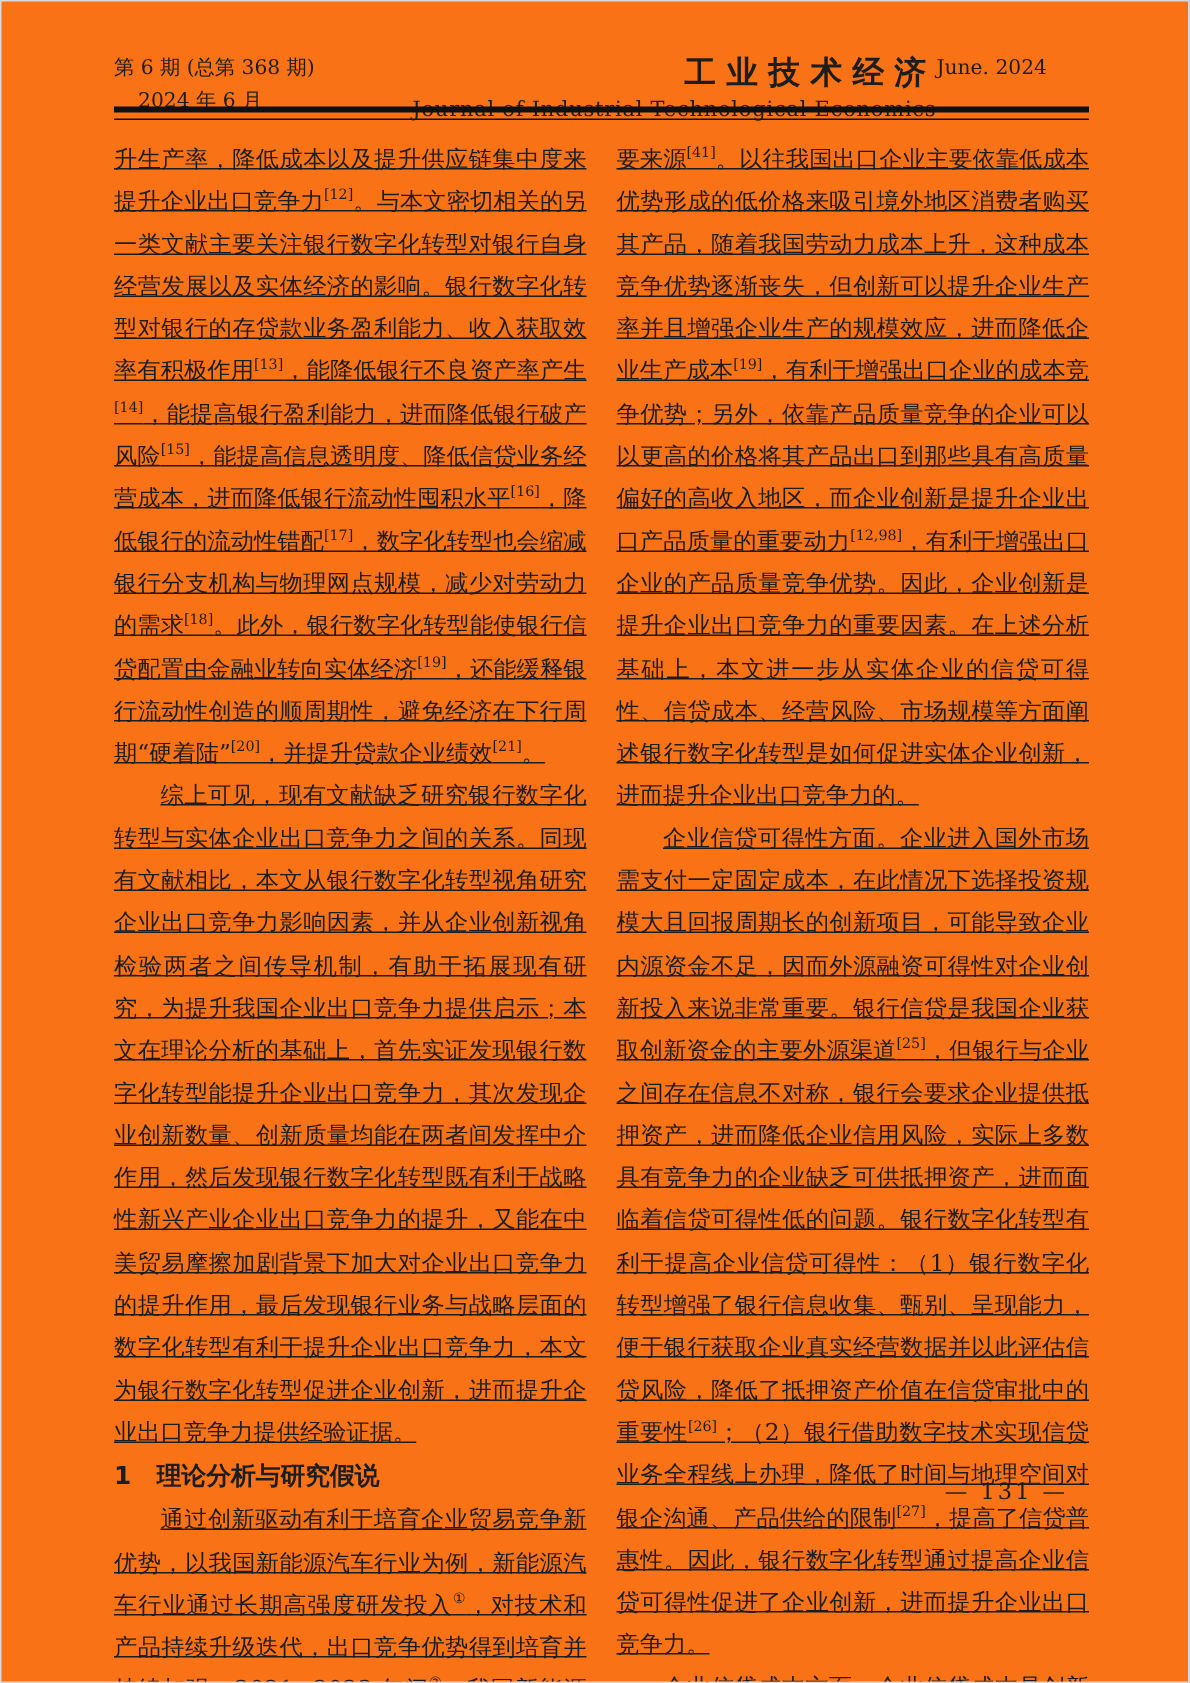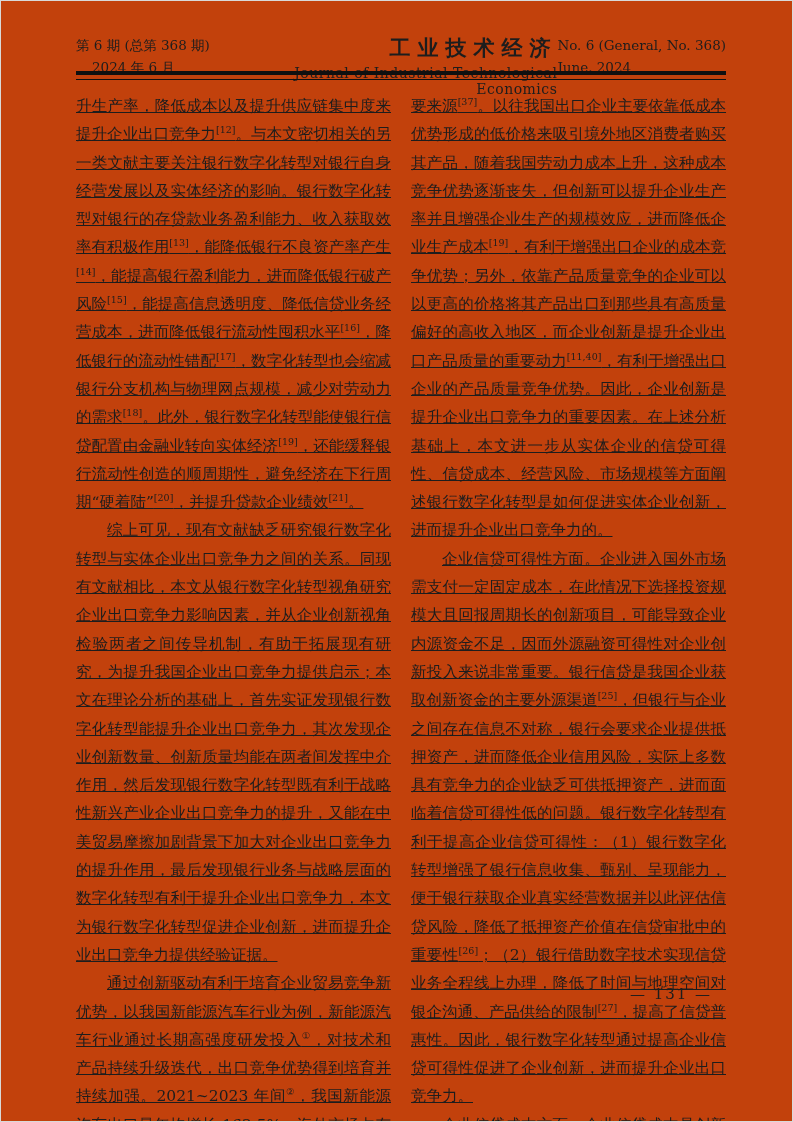--- a/index.html
+++ b/index.html
@@ -3,21 +3,21 @@
 <meta charset="utf-8">
 <style>
   html,body{margin:0;padding:0;background:#fff;}
   body{
     width:793px;height:1122px;
     font-family:"DejaVu Serif","Liberation Serif",serif;
     color:#1d1d1d;
   }
   .page{
     position:relative;width:793px;height:1122px;
-    box-sizing:border-box;border:1px solid #d9d9d9;background:#c2410c;
+    box-sizing:border-box;border:1px solid #d9d9d9;background:#f97316;
     overflow:hidden;
   }
   
   .hdr{
     position:absolute;left:75px;top:33px;width:650px;
     display:flex;justify-content:space-between;align-items:flex-start;
   }
   .h-left{font-size:13.5px;line-height:22px;white-space:nowrap;}
   .h-left .l2{padding-left:16px;}
   .h-center{text-align:right;flex:1;}
@@ -66,36 +66,36 @@
   <header class="hdr">
     <div class="h-left">
       <div>第 6 期 (总第 368 期)</div>
       <div class="l2">2024 年 6 月</div>
     </div>
     <div class="h-center">
       <div class="jtitle">工业技术经济</div>
       <div class="jsub">Journal of Industrial Technological Economics</div>
     </div>
     <div class="h-right">
-      <div>No. 6 (General, No. 368)</div>
       <div class="l2">June. 2024</div>
     </div>
   </header>
 
   <div class="rule-thick"></div>
   <div class="rule-thin"></div>
 
   <main class="body-cols">
     <div class="col" id="col-left">
         <p>升生产率，降低成本以及提升供应链集中度来提升企业出口竞争力<sup>[12]</sup>。与本文密切相关的另一类文献主要关注银行数字化转型对银行自身经营发展以及实体经济的影响。银行数字化转型对银行的存贷款业务盈利能力、收入获取效率有积极作用<sup>[13]</sup>，能降低银行不良资产率产生<sup>[14]</sup>，能提高银行盈利能力，进而降低银行破产风险<sup>[15]</sup>，能提高信息透明度、降低信贷业务经营成本，进而降低银行流动性囤积水平<sup>[16]</sup>，降低银行的流动性错配<sup>[17]</sup>，数字化转型也会缩减银行分支机构与物理网点规模，减少对劳动力的需求<sup>[18]</sup>。此外，银行数字化转型能使银行信贷配置由金融业转向实体经济<sup>[19]</sup>，还能缓释银行流动性创造的顺周期性，避免经济在下行周期“硬着陆”<sup>[20]</sup>，并提升贷款企业绩效<sup>[21]</sup>。</p>
         <p class="indent">综上可见，现有文献缺乏研究银行数字化转型与实体企业出口竞争力之间的关系。同现有文献相比，本文从银行数字化转型视角研究企业出口竞争力影响因素，并从企业创新视角检验两者之间传导机制，有助于拓展现有研究，为提升我国企业出口竞争力提供启示；本文在理论分析的基础上，首先实证发现银行数字化转型能提升企业出口竞争力，其次发现企业创新数量、创新质量均能在两者间发挥中介作用，然后发现银行数字化转型既有利于战略性新兴产业企业出口竞争力的提升，又能在中美贸易摩擦加剧背景下加大对企业出口竞争力的提升作用，最后发现银行业务与战略层面的数字化转型有利于提升企业出口竞争力，本文为银行数字化转型促进企业创新，进而提升企业出口竞争力提供经验证据。</p>
+        <div class="heading"><span class="hnum">1</span><span>理论分析与研究假说</span></div>
         <p class="indent">通过创新驱动有利于培育企业贸易竞争新优势，以我国新能源汽车行业为例，新能源汽车行业通过长期高强度研发投入<sup>①</sup>，对技术和产品持续升级迭代，出口竞争优势得到培育并持续加强。2021~2023 年间<sup>②</sup>，我国新能源汽车出口量年均增长 162.5%，海外市场占有率迅速提升；2023 年的出口均价比 2021 年提升 22.1%，而且西欧、北美等发达地区开始成为重要出口市场。从理论上看，创新可以降低企业生产成本、提升企业产品质量，而这两者正是企业获取出口竞争力的重</p>
       </div>
     <div class="col" id="col-right">
-        <p>要来源<sup>[37]</sup>。以往我国出口企业主要依靠低成本优势形成的低价格来吸引境外地区消费者购买其产品，随着我国劳动力成本上升，这种成本竞争优势逐渐丧失，但创新可以提升企业生产率并且增强企业生产的规模效应，进而降低企业生产成本<sup>[19]</sup>，有利于增强出口企业的成本竞争优势；另外，依靠产品质量竞争的企业可以以更高的价格将其产品出口到那些具有高质量偏好的高收入地区，而企业创新是提升企业出口产品质量的重要动力<sup>[11,40]</sup>，有利于增强出口企业的产品质量竞争优势。因此，企业创新是提升企业出口竞争力的重要因素。在上述分析基础上，本文进一步从实体企业的信贷可得性、信贷成本、经营风险、市场规模等方面阐述银行数字化转型是如何促进实体企业创新，进而提升企业出口竞争力的。</p>
+        <p>要来源<sup>[41]</sup>。以往我国出口企业主要依靠低成本优势形成的低价格来吸引境外地区消费者购买其产品，随着我国劳动力成本上升，这种成本竞争优势逐渐丧失，但创新可以提升企业生产率并且增强企业生产的规模效应，进而降低企业生产成本<sup>[19]</sup>，有利于增强出口企业的成本竞争优势；另外，依靠产品质量竞争的企业可以以更高的价格将其产品出口到那些具有高质量偏好的高收入地区，而企业创新是提升企业出口产品质量的重要动力<sup>[12,98]</sup>，有利于增强出口企业的产品质量竞争优势。因此，企业创新是提升企业出口竞争力的重要因素。在上述分析基础上，本文进一步从实体企业的信贷可得性、信贷成本、经营风险、市场规模等方面阐述银行数字化转型是如何促进实体企业创新，进而提升企业出口竞争力的。</p>
         <p class="indent">企业信贷可得性方面。企业进入国外市场需支付一定固定成本，在此情况下选择投资规模大且回报周期长的创新项目，可能导致企业内源资金不足，因而外源融资可得性对企业创新投入来说非常重要。银行信贷是我国企业获取创新资金的主要外源渠道<sup>[25]</sup>，但银行与企业之间存在信息不对称，银行会要求企业提供抵押资产，进而降低企业信用风险，实际上多数具有竞争力的企业缺乏可供抵押资产，进而面临着信贷可得性低的问题。银行数字化转型有利于提高企业信贷可得性：（1）银行数字化转型增强了银行信息收集、甄别、呈现能力，便于银行获取企业真实经营数据并以此评估信贷风险，降低了抵押资产价值在信贷审批中的重要性<sup>[26]</sup>；（2）银行借助数字技术实现信贷业务全程线上办理，降低了时间与地理空间对银企沟通、产品供给的限制<sup>[27]</sup>，提高了信贷普惠性。因此，银行数字化转型通过提高企业信贷可得性促进了企业创新，进而提升企业出口竞争力。</p>
         <p class="indent">企业信贷成本方面。企业信贷成本是创新成本的重要组成部分，信贷成本提高会减少企业预期创新利润，降低企业创新意愿。银行数字化转型有利于降低企业信贷成本：（1）银行数字化转型使银行及时了解企业信用风险，减少为覆盖信贷风险而增加风险补偿，变相降低信贷利率；（2）银行实施数字化转型虽然需要支付大量金融科技</p>
       </div>
   </main>
 
   <div class="pagenum">— 131 —</div>
 
 </div>
 
 </body></html>

